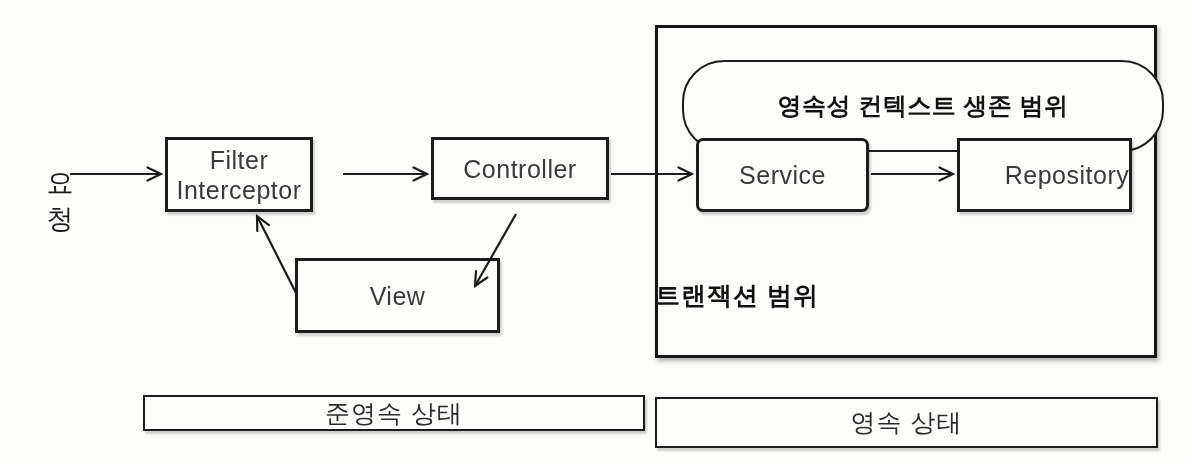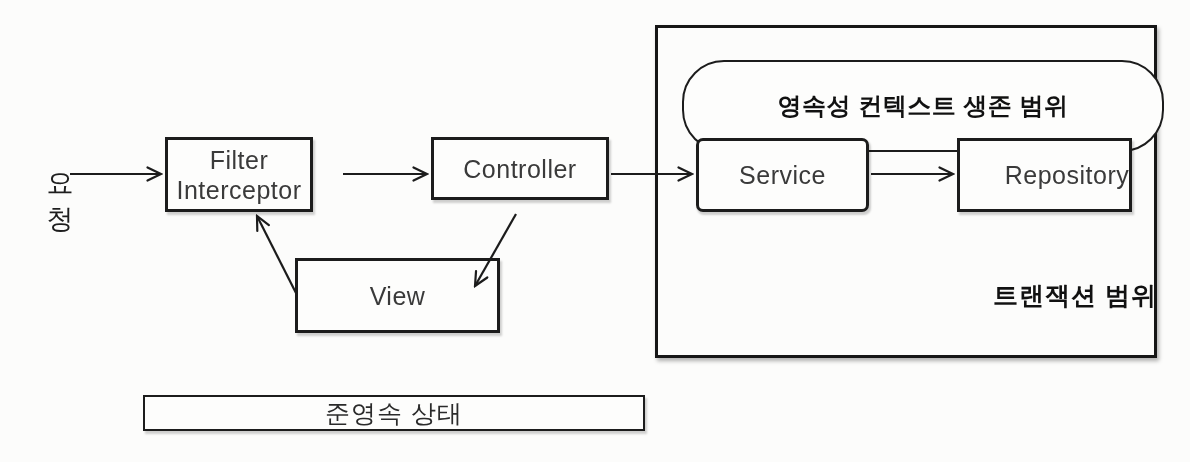--- a/index.html
+++ b/index.html
@@ -66,21 +66,21 @@
     font-size: 24px;
     font-weight: 700;
     color: #111111;
     letter-spacing: 0.5px;
     margin-top: 16px;
   }
 
   .transaction-label {
     position: absolute;
     left: 655px; top: 279px; width: 502px;
-    text-align: right;
+    text-align: left;
     font-size: 25px;
     font-weight: 700;
     color: #111111;
     letter-spacing: 1px;
   }
 
   .state-box {
     position: absolute;
     border: 2.5px solid #1c1c1c;
     background: #fdfdfc;
@@ -135,20 +135,23 @@
   </div>
 
   <div class="node node-view">
     <span>View</span>
   </div>
 
   <div class="state-box state-detached">
     <span>준영속 상태</span>
   </div>
 
+  <div class="state-box state-persistent">
+    <span>영속 상태</span>
+  </div>
 
   <svg class="connector-layer" viewBox="0 0 1190 462" xmlns="http://www.w3.org/2000/svg">
     <defs>
       <marker id="ah" markerUnits="userSpaceOnUse" markerWidth="18" markerHeight="16" viewBox="0 0 18 16" refX="16" refY="8" orient="auto">
         <path d="M2.5,1.5 L16,8 L2.5,14.5" fill="none" stroke="#1c1c1c" stroke-width="2.2" stroke-linejoin="miter" stroke-linecap="round"></path>
       </marker>
     </defs>
     <line x1="70" y1="174" x2="161" y2="174" marker-end="url(#ah)"></line>
     <line x1="343" y1="174" x2="427" y2="174" marker-end="url(#ah)"></line>
     <line x1="611" y1="174" x2="692" y2="174" marker-end="url(#ah)"></line>

